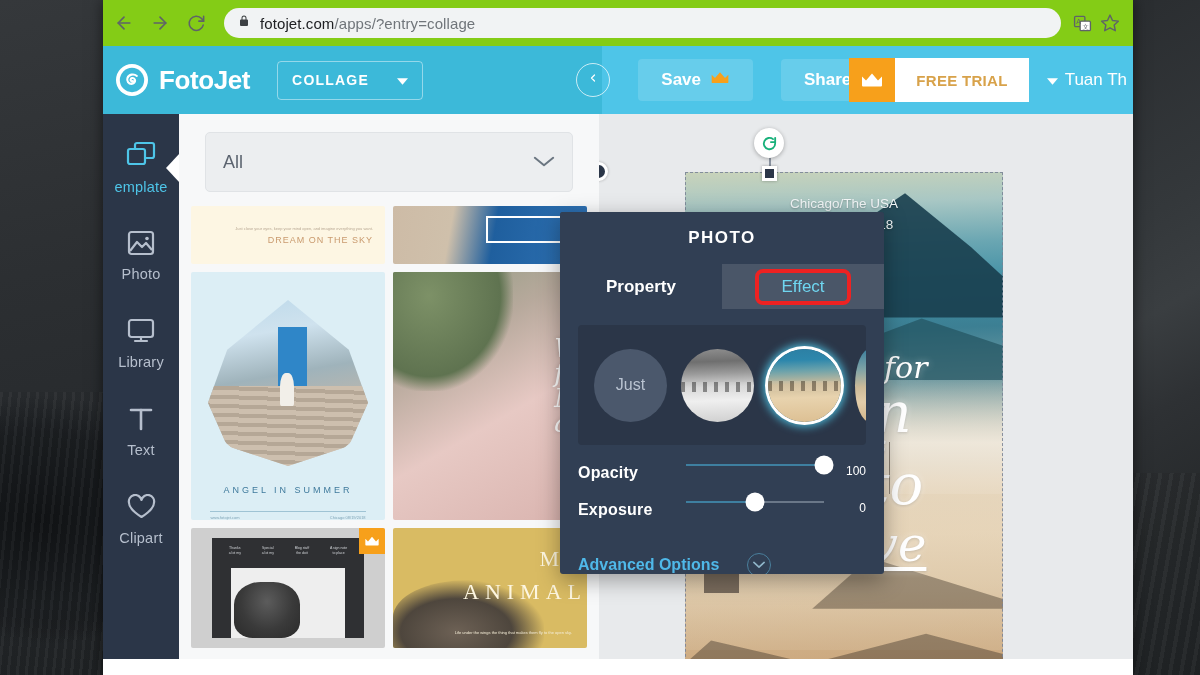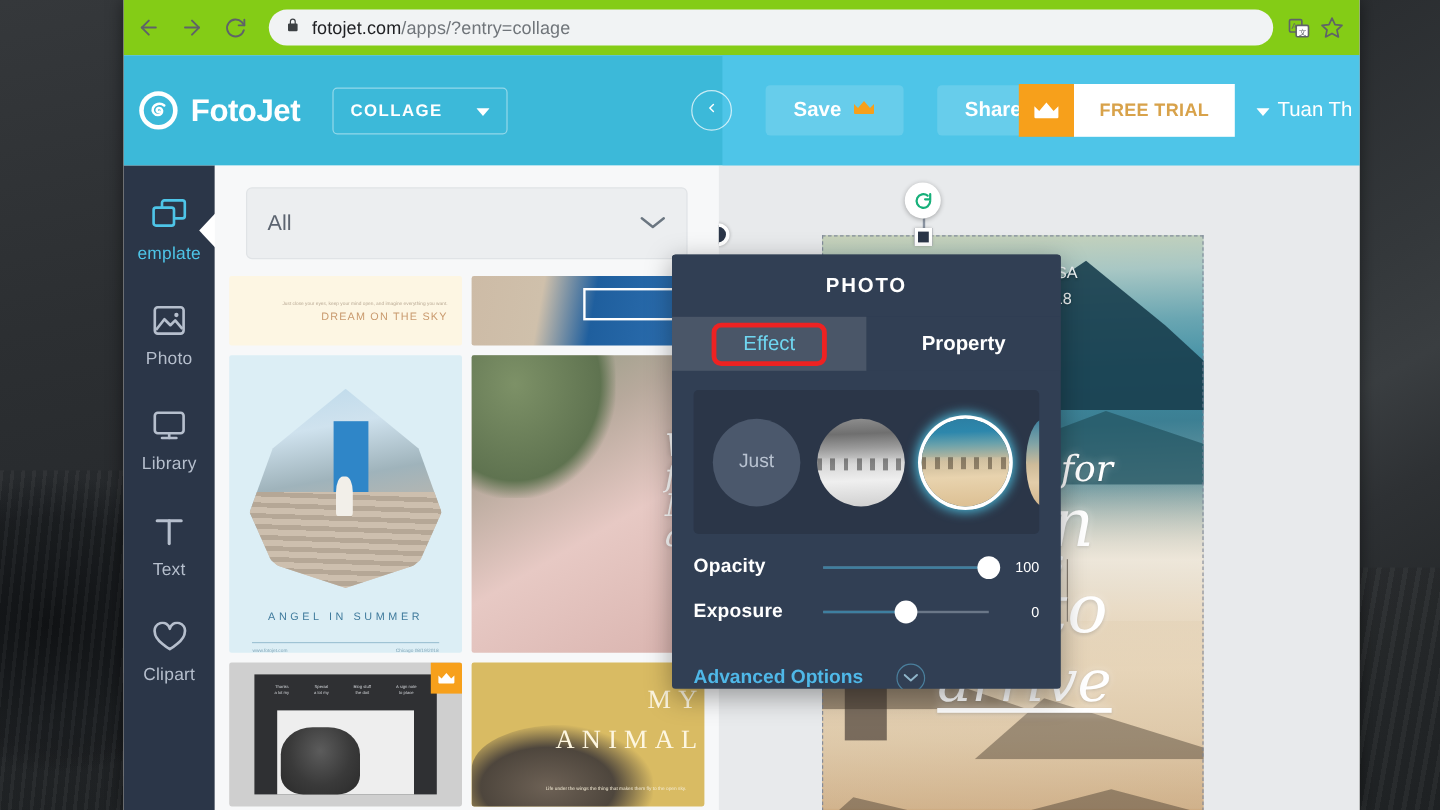--- a/index.html
+++ b/index.html
@@ -57,21 +57,21 @@
   #omnibox .lock { flex: 0 0 auto; color: #3c4043; }
   #url-text {
     font-size: 15px; color: #202124; white-space: nowrap; overflow: hidden;
     letter-spacing: .1px;
   }
   #url-text .dim { color: #70757a; }
   .omni-icon { width: 26px; height: 26px; display:flex; align-items:center; justify-content:center; color:#5f6368; flex:0 0 auto;}
 
   
   #app-header {
-    height: 92px; background: #3cb9d9; display: flex; align-items: center;
+    height: 68px; background: #3cb9d9; display: flex; align-items: center;
     position: relative;
   }
   #app-header-right-bg{
     position:absolute; right:0; top:0; bottom:0; width:531px; background:#4ec5e8;
   }
   #brand { display: flex; align-items: center; gap: 11px; margin-left: 13px; z-index:2;}
   #logo-mark {
     width: 32px; height: 32px; border-radius: 50%; background: #fff;
     display: flex; align-items: center; justify-content: center;
   }
@@ -301,21 +301,21 @@
     background: linear-gradient(178deg,#2c7fa3 0%, #2d87ac 16%, #6ba2ab 30%, #cbbb9a 48%, #e8d3ae 66%, #dcbf92 100%);
     box-shadow: 0 0 0 3px #ffffff, 0 0 9px 5px rgba(79,199,232,.85);
   }
   .fx-img-color::after{ content:""; position:absolute; left:0; top:44%; width:100%; height:14%;
     background: repeating-linear-gradient(90deg, rgba(70,58,44,.5) 0 4px, rgba(230,210,180,.25) 4px 11px); }
   .fx-partial {
     width: 30px; border-radius: 50% 0 0 50%;
     background: linear-gradient(178deg,#3a7f9e 0%, #7fa3a6 28%, #cdbb99 52%, #e3cdaa 72%, #d2b58a 100%);
   }
   .slider-row {
-    display: flex; align-items: center; margin-top: 19px; color: #fff; font-size: 16px;
+    display: flex; align-items: flex-start; margin-top: 19px; color: #fff; font-size: 16px;
   }
   .slider-row .sl-label { width: 108px; font-weight: bold; letter-spacing: .2px; }
   .sl-track {
     flex: 1 1 auto; height: 2px; background: #6a7788; position: relative;
   }
   .sl-fill { position: absolute; left: 0; top: 0; height: 100%; background: #3e7fa0; }
   .sl-knob {
     position: absolute; top: 50%; transform: translate(-50%,-50%);
     width: 19px; height: 19px; border-radius: 50%; background: #fff;
   }
@@ -606,26 +606,26 @@
       <div class="handle-dot" style="left:-10px; top:48px;"></div>
       <div class="handle-sq" style="left:-8px; top:311px;"></div>
     </div>
 
   </div>
 
   <div id="photo-panel">
     <div id="pp-title">PHOTO</div>
 
     <div id="pp-tabs">
+      <div class="pp-tab">
+        <span>Property</span>
+      </div>
       <div class="pp-tab alt">
         <span>Effect</span>
         <div id="effect-annot"></div>
-      </div>
-      <div class="pp-tab">
-        <span>Property</span>
       </div>
     </div>
 
     <div id="pp-body">
       <div id="fx-strip">
         <div class="fx fx-none">
           <span>Just</span>
         </div>
         <div class="fx fx-img-bw"></div>
         <div class="fx fx-img-color"></div>

